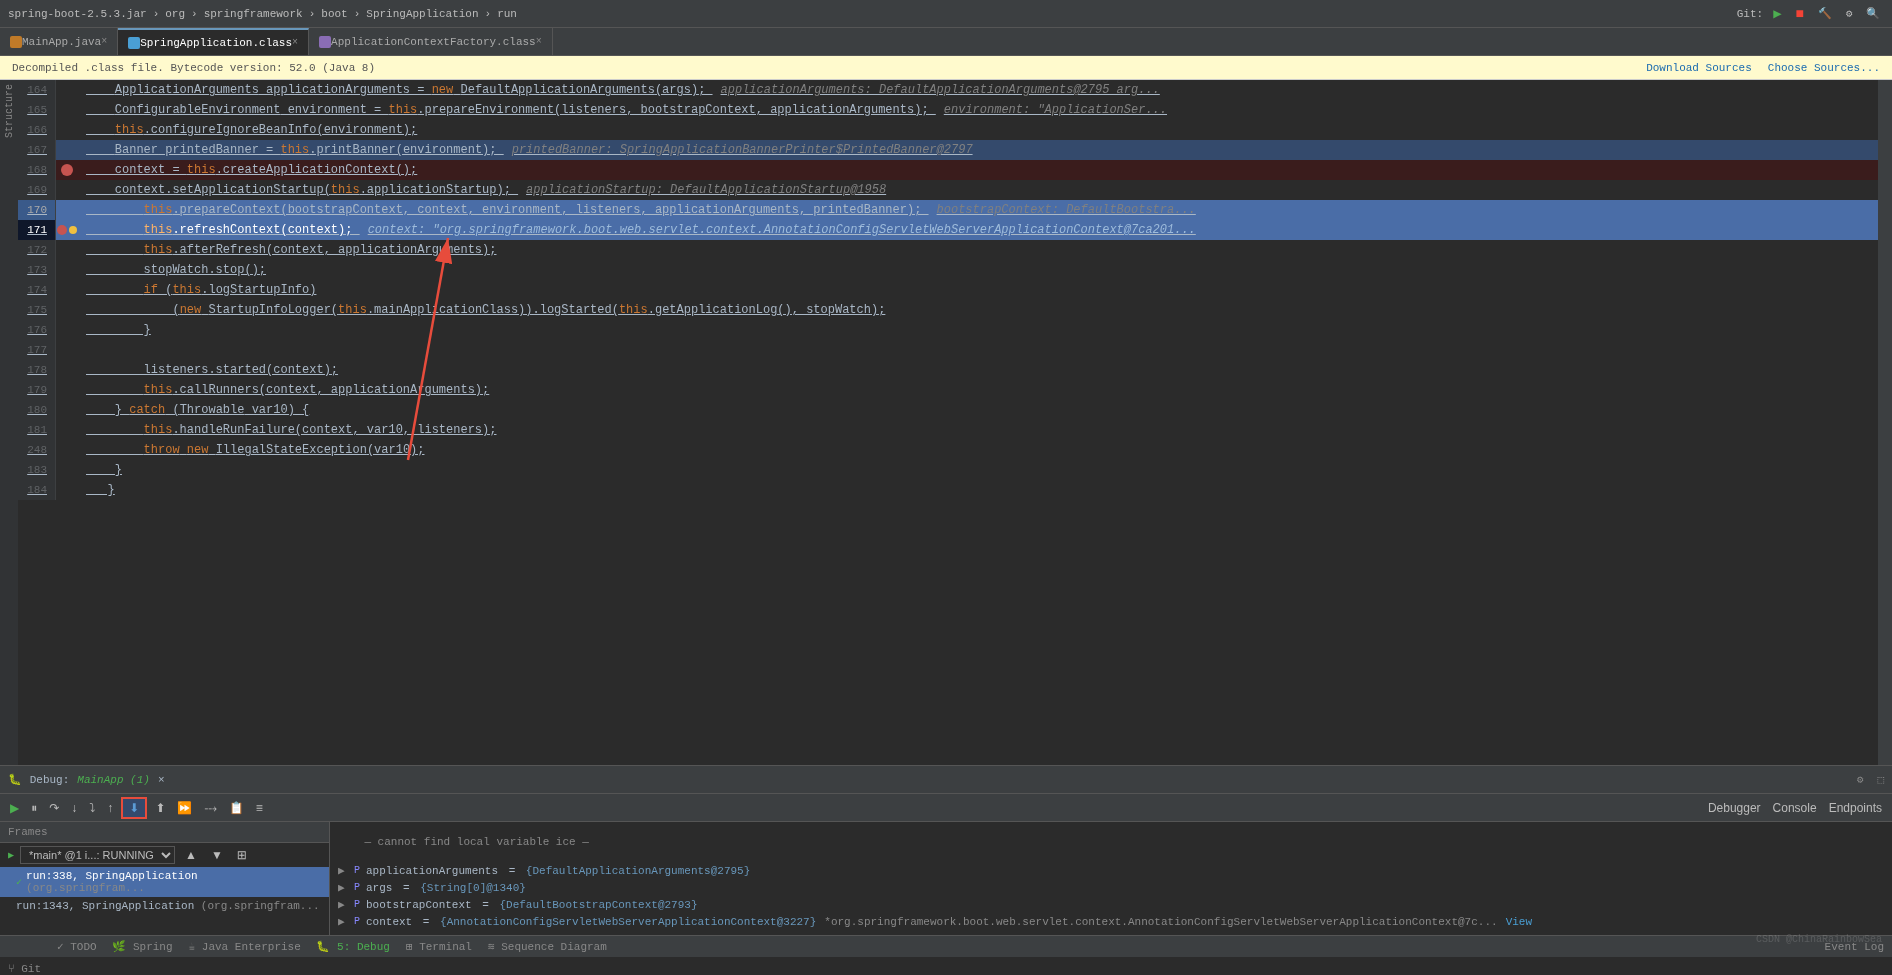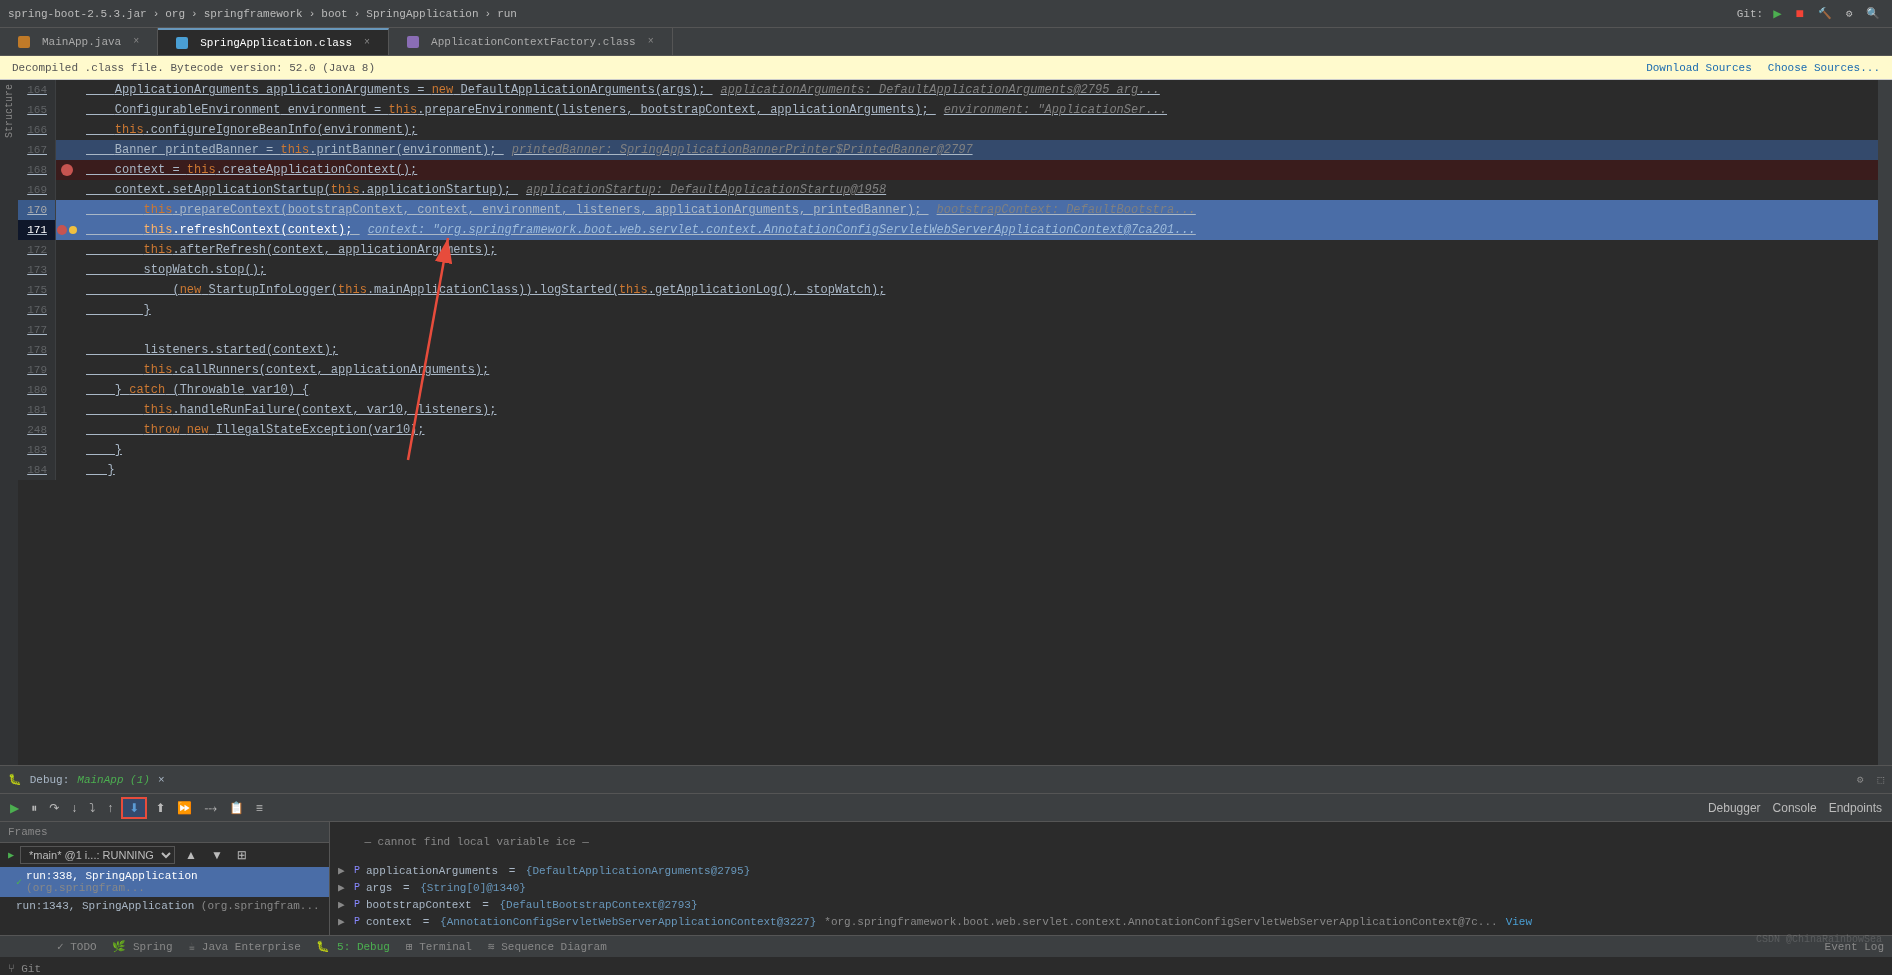--- a/index.html
+++ b/index.html
@@ -33,22 +33,22 @@
       height: 28px;
       background: #3c3f41;
       display: flex;
       align-items: stretch;
       border-bottom: 1px solid #555;
       font-size: 11px;
     }
     .file-tab {
       display: flex;
       align-items: center;
-      padding: 0 18px;
-      gap: 12px;
+      padding: 0 10px;
+      gap: 0;
       color: #aaa;
       cursor: pointer;
       border-right: 1px solid #555;
       background: #3c3f41;
     }
     .file-tab.active {
       background: #2b2b2b;
       color: #fff;
       border-top: 1px solid #6897bb;
     }
@@ -436,20 +436,27 @@
       </div>
 
       <div class="code-line">
         <div class="line-number">173</div>
         <div class="gutter-icons"></div>
         <div class="code-content">
           &nbsp;&nbsp;&nbsp;&nbsp;&nbsp;&nbsp;&nbsp;&nbsp;stopWatch.stop();
         </div>
       </div>
 
+      <div class="code-line">
+        <div class="line-number">174</div>
+        <div class="gutter-icons"></div>
+        <div class="code-content">
+          &nbsp;&nbsp;&nbsp;&nbsp;&nbsp;&nbsp;&nbsp;&nbsp;<span class="kw">if</span> (<span class="kw">this</span>.logStartupInfo)
+        </div>
+      </div>
 
       <div class="code-line">
         <div class="line-number">175</div>
         <div class="gutter-icons"></div>
         <div class="code-content">
           &nbsp;&nbsp;&nbsp;&nbsp;&nbsp;&nbsp;&nbsp;&nbsp;&nbsp;&nbsp;&nbsp;&nbsp;(<span class="kw">new</span> <span class="type">StartupInfoLogger</span>(<span class="kw">this</span>.mainApplicationClass)).logStarted(<span class="kw">this</span>.getApplicationLog(), stopWatch);
         </div>
       </div>
 
       <div class="code-line">

